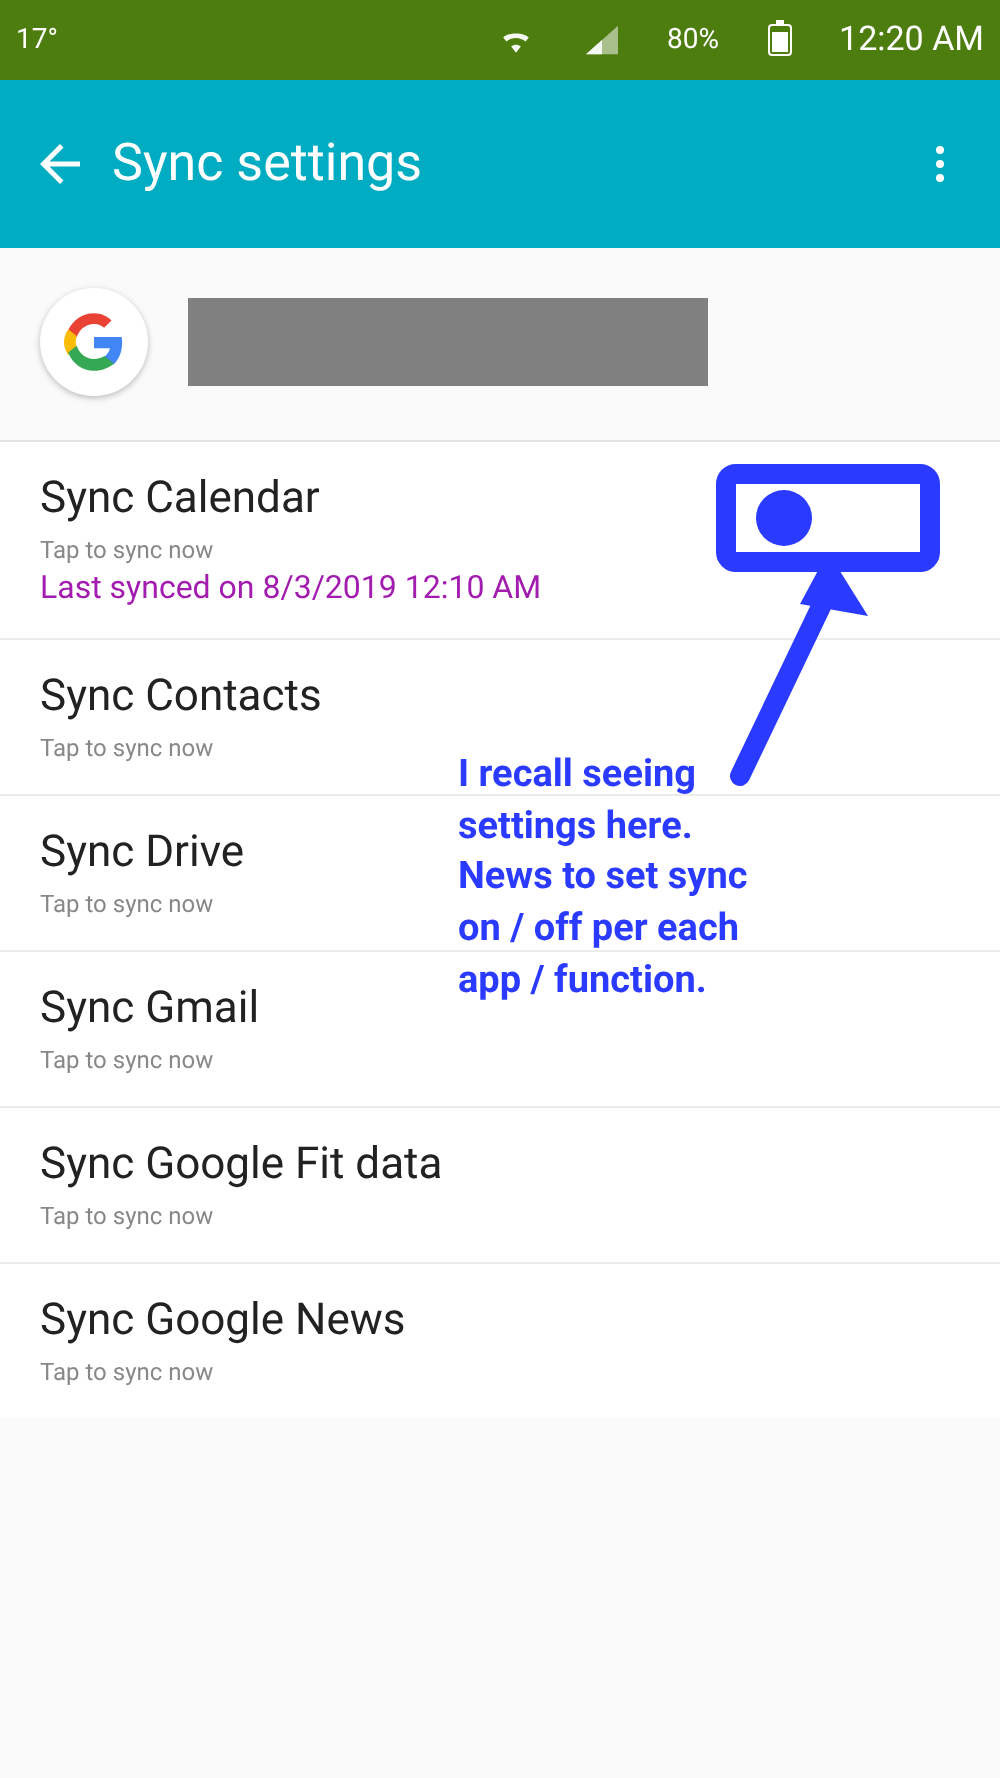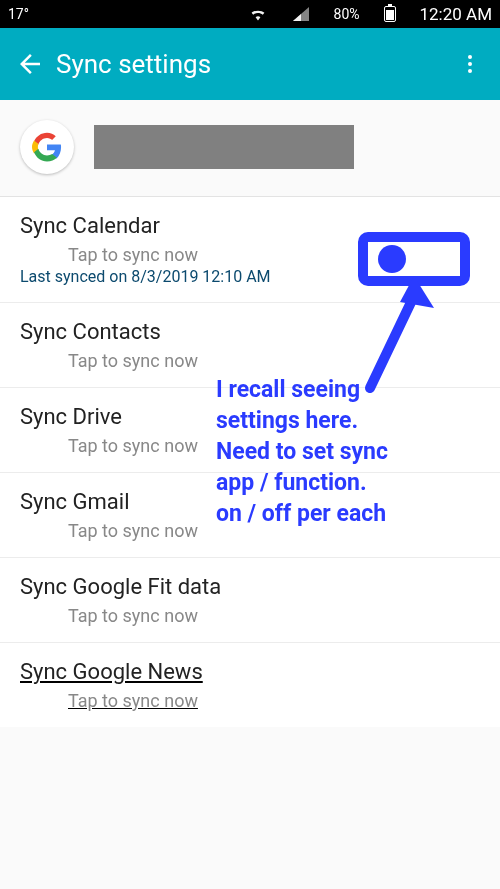--- a/index.html
+++ b/index.html
@@ -1,38 +1,38 @@
 <!DOCTYPE html>
 <html><head>
 <meta charset="utf-8">
 <style>
   * { box-sizing: border-box; margin: 0; padding: 0; }
   html, body { width: 500px; height: 889px; font-family: Roboto, "Helvetica Neue", Arial, sans-serif; background: #fafafa; overflow: hidden; }
-  .statusbar { height: 28px; background: #000000; color: #fff; display: flex; align-items: center; font-size: 14px; padding: 0 8px; }
+  .statusbar { height: 40px; background: #4d7c0f; color: #fff; display: flex; align-items: center; font-size: 14px; padding: 0 8px; }
   .sb-left { flex: 0 0 auto; }
   .sb-right { margin-left: auto; display: flex; align-items: center; gap: 24px; }
   .sb-batt { display:inline-block; width:12px; height:16px; border:1.5px solid #fff; border-radius:2px; position:relative; }
   .sb-batt::before { content:""; position:absolute; top:-3px; left:3px; width:4px; height:2px; background:#fff; }
   .sb-batt::after { content:""; position:absolute; bottom:1px; left:1px; right:1px; height:70%; background:#fff; }
-  .appbar { height: 72px; background: #00acc1; color: #fff; display: flex; align-items: center; padding: 0 4px; }
+  .appbar { height: 84px; background: #00acc1; color: #fff; display: flex; align-items: center; padding: 0 4px; }
   .back { width: 52px; height: 52px; display:flex; align-items:center; justify-content:center; cursor:pointer; }
   .appbar-title { font-size: 26px; font-weight: 400; }
   .overflow { margin-left:auto; width:52px; height:52px; display:flex; align-items:center; justify-content:center; cursor:pointer; }
   .account { display:flex; align-items:center; padding: 20px 20px 22px 20px; border-bottom: 1px solid #e3e3e3; background:#fafafa; }
   .gcircle { width:54px; height:54px; border-radius:50%; background:#fff; box-shadow:0 1px 3px rgba(0,0,0,.25); display:flex; align-items:center; justify-content:center; }
   .redact { width: 260px; height: 44px; background:#808080; margin-left: 20px; }
   .list { background:#fff; }
   .item { padding: 16px 20px 16px 20px; border-bottom:1px solid #ececec; position:relative; }
   .item-title { font-size: 22px; color:#222; }
-  .item-sub { font-size: 18px; color:#888; margin-top: 6px; margin-left: 48px; }
-  .item-sub2 { font-size: 16px; color:#0c4a6e; margin-top: 2px; }
+  .item-sub { font-size: 12px; color:#888; margin-top: 6px; }
+  .item-sub2 { font-size: 16px; color:#a21caf; margin-top: 2px; }
   
   .anno-switch { position:absolute; left:358px; top:232px; width:112px; height:54px; border:10px solid #2a3bff; border-radius:10px; background:transparent; }
   .anno-knob { position:absolute; left:378px; top:245px; width:28px; height:28px; background:#2a3bff; border-radius:50%; }
-  .anno-text { position:absolute; left:216px; top:374px; color:#2a3bff; font-weight:700; font-size:23px; line-height:1.35; }
+  .anno-text { position:absolute; left:229px; top:374px; color:#2a3bff; font-weight:700; font-size:19px; line-height:1.35; }
   .anno-arrow { position:absolute; left:352px; top:268px; }
   .container { position:relative; width:500px; height:889px; }
   .wifi-icon, .cell-icon { opacity:0.95; }
 </style>
 </head>
 <body>
 <div class="container">
 
 <div class="statusbar">
   <span class="sb-left">17°</span>
@@ -93,33 +93,33 @@
     <div class="item-sub">Tap to sync now</div>
   </div>
   <div class="item">
     <div class="item-title">Sync Gmail</div>
     <div class="item-sub">Tap to sync now</div>
   </div>
   <div class="item">
     <div class="item-title">Sync Google Fit data</div>
     <div class="item-sub">Tap to sync now</div>
   </div>
-  <div class="item" style="border-bottom:none;text-decoration:underline;">
+  <div class="item" style="border-bottom:none;">
     <div class="item-title">Sync Google News</div>
     <div class="item-sub">Tap to sync now</div>
   </div>
 </div>
 
 <div class="anno-switch"></div>
 <div class="anno-knob"></div>
 <svg class="anno-arrow" width="90" height="130" viewBox="0 0 90 130">
   <line x1="18" y1="120" x2="62" y2="28" stroke="#2a3bff" stroke-width="10" stroke-linecap="round"></line>
   <polygon points="62,8 82,40 48,34" fill="#2a3bff"></polygon>
 </svg>
 <div class="anno-text">
   <div>I recall seeing</div>
   <div>settings here.</div>
-  <div>Need to set sync</div>
+  <div>News to set sync</div>
+  <div>on / off per each</div>
   <div>app / function.</div>
-  <div>on / off per each</div>
 </div>
 
 </div>
 
 </body></html>

